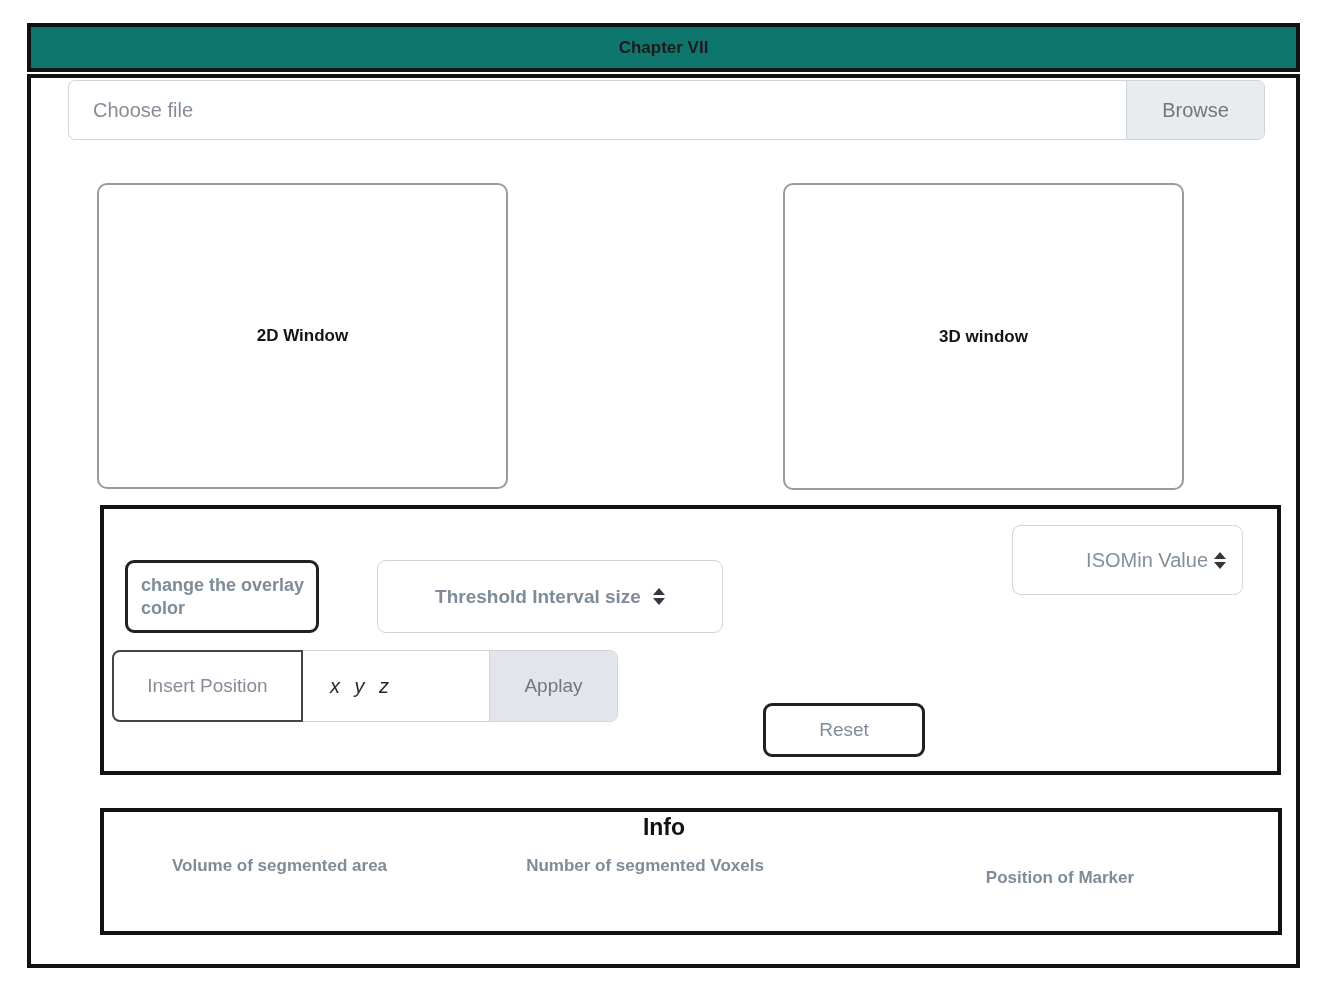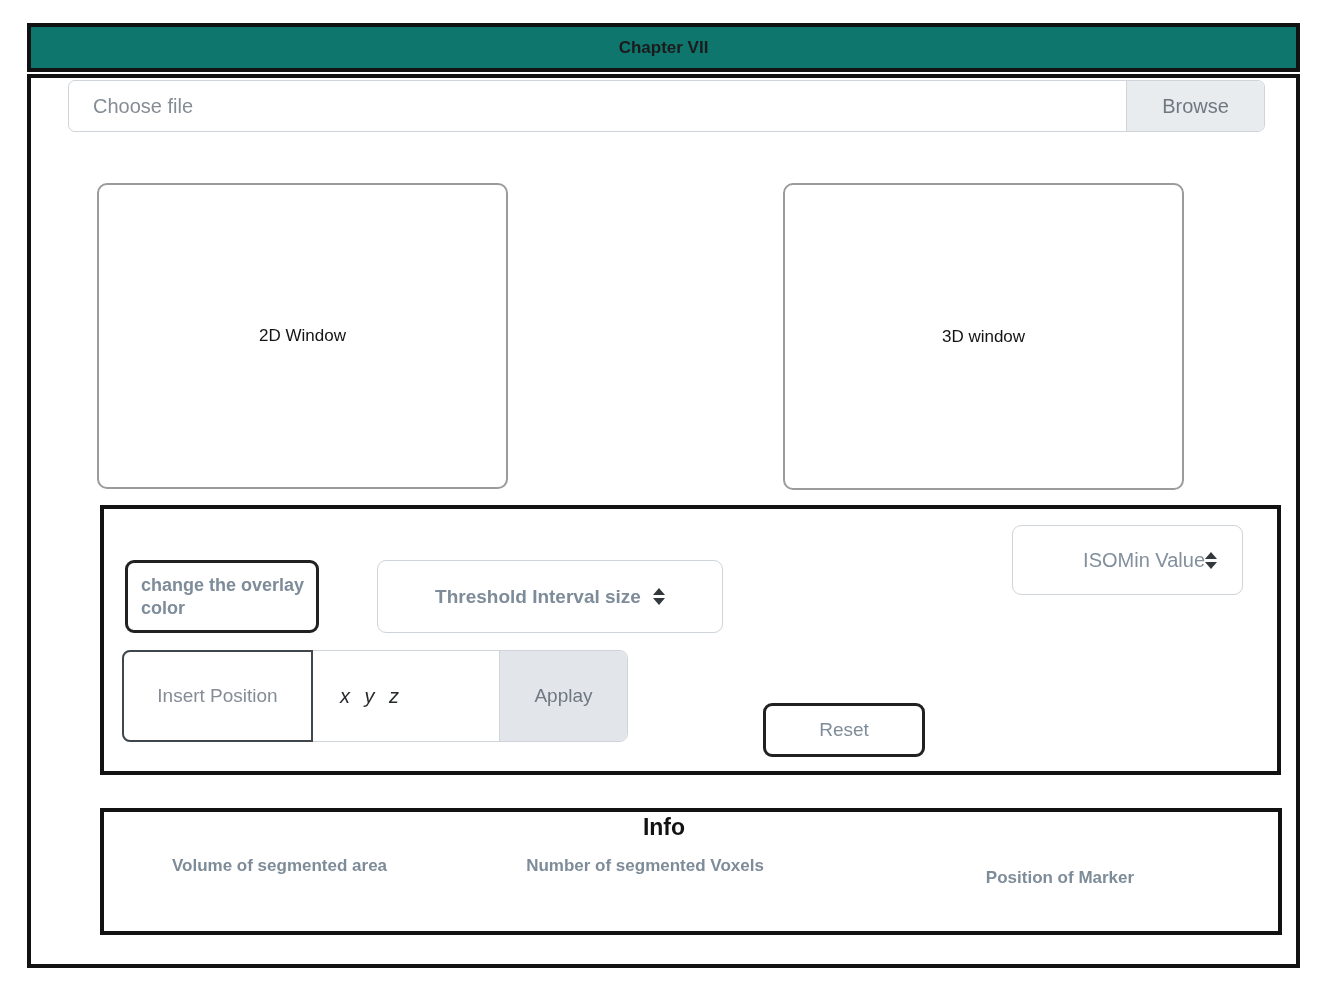--- a/index.html
+++ b/index.html
@@ -20,21 +20,21 @@
   .titlebar .title { font-size:17px; font-weight:bold; color:#1b1b1b; }
 
   
   .bodyframe {
     position:absolute; left:27px; top:74px; width:1273px; height:894px;
     border:4px solid #121212; background:#fff;
   }
 
   
   .filegroup {
-    position:absolute; left:68px; top:80px; width:1197px; height:52px;
+    position:absolute; left:68px; top:80px; width:1197px; height:60px;
     border:1px solid #ced4da; border-radius:7px; background:#fff;
     display:flex; align-items:stretch;
   }
   .filegroup .placeholder {
     flex:1; display:flex; align-items:center; padding-left:24px;
     font-size:20px; color:#848c95;
   }
   .filegroup .browse {
     width:138px; background:#e9ecef; border-left:1px solid #ced4da;
     border-radius:0 6px 6px 0;
@@ -42,21 +42,21 @@
     font-size:20px; color:#6f7780;
   }
 
   
   .panel {
     position:absolute; border:2px solid #9b9b9b; border-radius:10px; background:#fff;
     display:flex; align-items:center; justify-content:center;
   }
   .panel-2d { left:97px;  top:183px; width:411px; height:306px; }
   .panel-3d { left:783px; top:183px; width:401px; height:307px; }
-  .panel .panel-label { font-size:17px; font-weight:normal; color:#141414; }
+  .panel .panel-label { font-size:17px; font-weight:bold; color:#141414; }
 
   
   .sectionbox {
     position:absolute; border:4px solid #121212; background:#fff;
   }
   .setting-box { left:100px; top:505px; width:1181px; height:270px; }
   .info-box    { left:100px; top:808px; width:1182px; height:127px; }
   .section-title {
     position:absolute; left:0; right:0; text-align:center;
     font-size:23px; font-weight:bold; color:#121212;
@@ -79,21 +79,21 @@
   .spinner {
     position:absolute; background:#fff; border:1px solid #ced4da; border-radius:9px;
     display:flex; align-items:center; color:#7e8c99;
   }
   .spinner-threshold {
     left:377px; top:560px; width:346px; height:73px;
     justify-content:center; gap:12px; font-size:19px; font-weight:bold;
   }
   .spinner-isomin {
     left:1012px; top:525px; width:231px; height:70px;
-    justify-content:flex-end; padding-right:25px;
+    justify-content:flex-end; gap:6px; padding-right:16px;
     font-size:20px; font-weight:normal; color:#828f9c;
   }
   .sorter { display:inline-flex; flex-direction:column; gap:3px; }
   .sorter .up {
     width:0; height:0; border-left:6px solid transparent; border-right:6px solid transparent;
     border-bottom:7px solid #33383d;
   }
   .sorter .down {
     width:0; height:0; border-left:6px solid transparent; border-right:6px solid transparent;
     border-top:7px solid #33383d;
@@ -105,21 +105,21 @@
     display:flex; align-items:center; padding:0 24px;
     font-size:19px; font-weight:bold; color:#7e8c99;
   }
   .caret-down {
     margin-left:auto; width:0; height:0;
     border-left:10px solid transparent; border-right:10px solid transparent;
     border-top:12px solid #6b747c;
   }
 
   .inputgroup {
-    position:absolute; left:122px; top:650px; width:506px; height:92px;
+    position:absolute; left:112px; top:650px; width:506px; height:72px;
     display:flex; align-items:stretch;
     border:1px solid #ced4da; border-radius:8px; background:#fff;
   }
   .inputgroup .prepend {
     width:191px; margin:-1px; background:#fff;
     border:2px solid #3f464c; border-radius:8px 0 0 8px;
     display:flex; align-items:center; justify-content:center;
     font-size:19px; color:#848d96; z-index:1;
   }
   .inputgroup .value {

